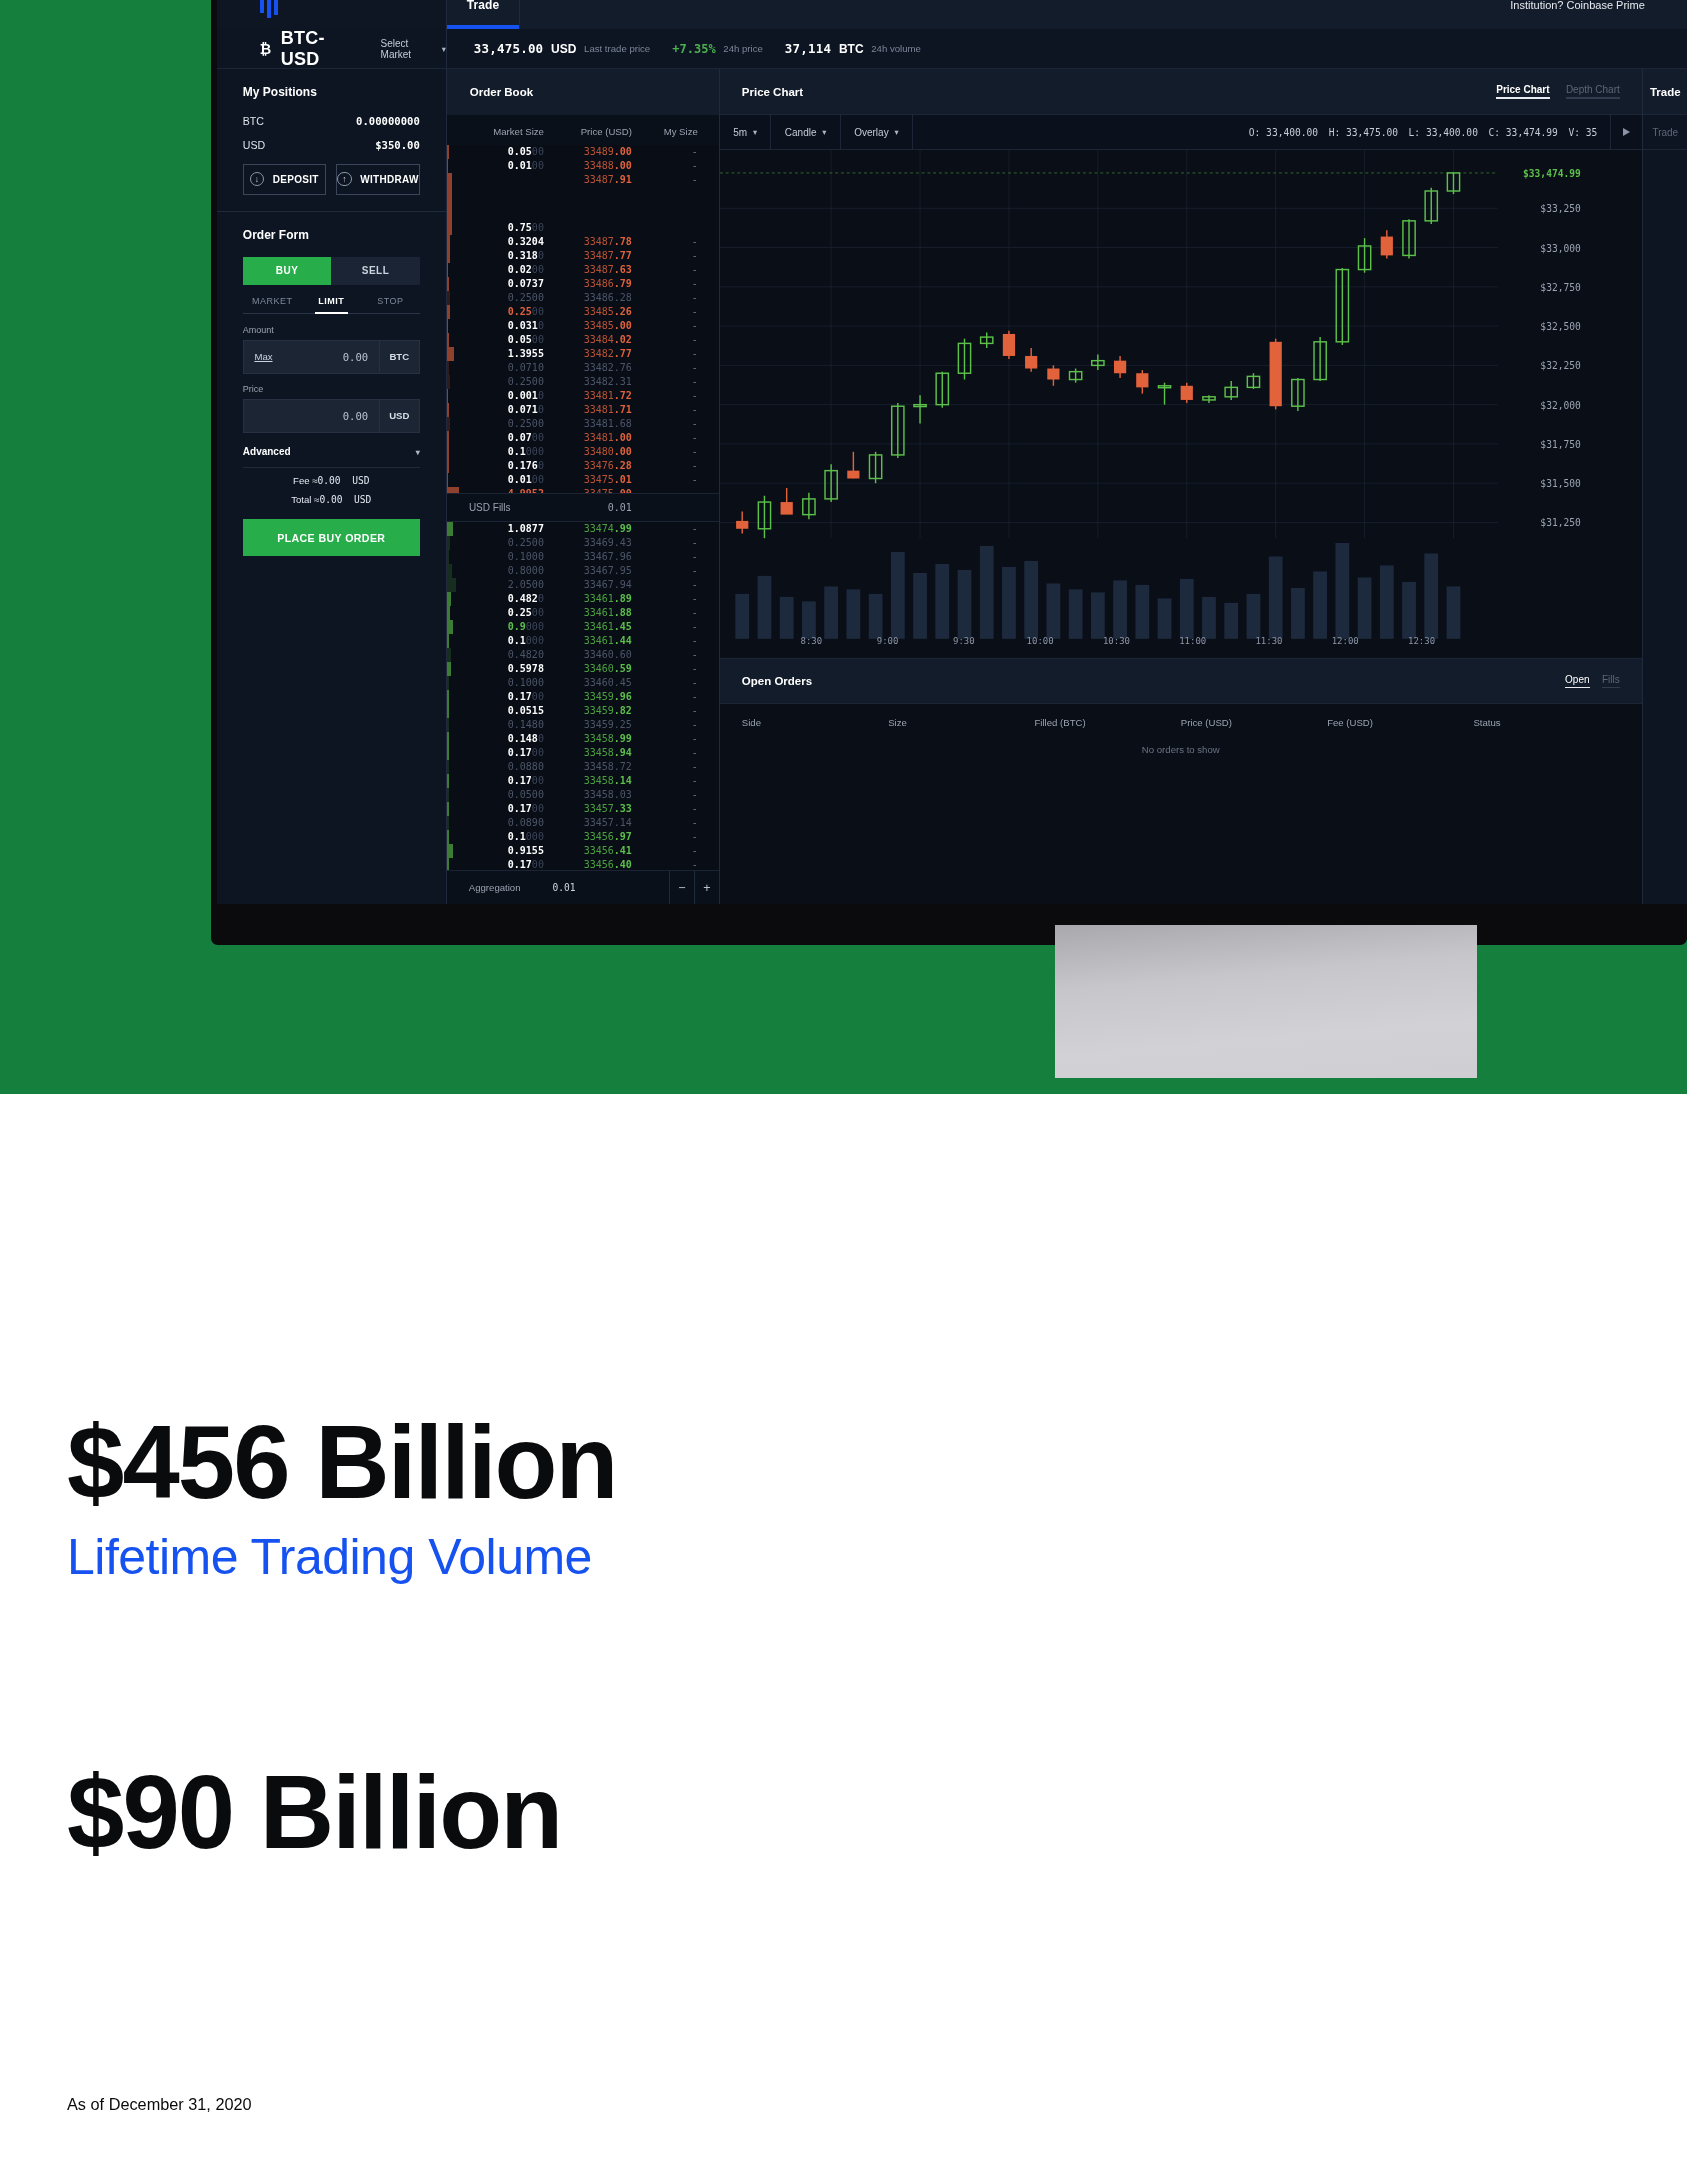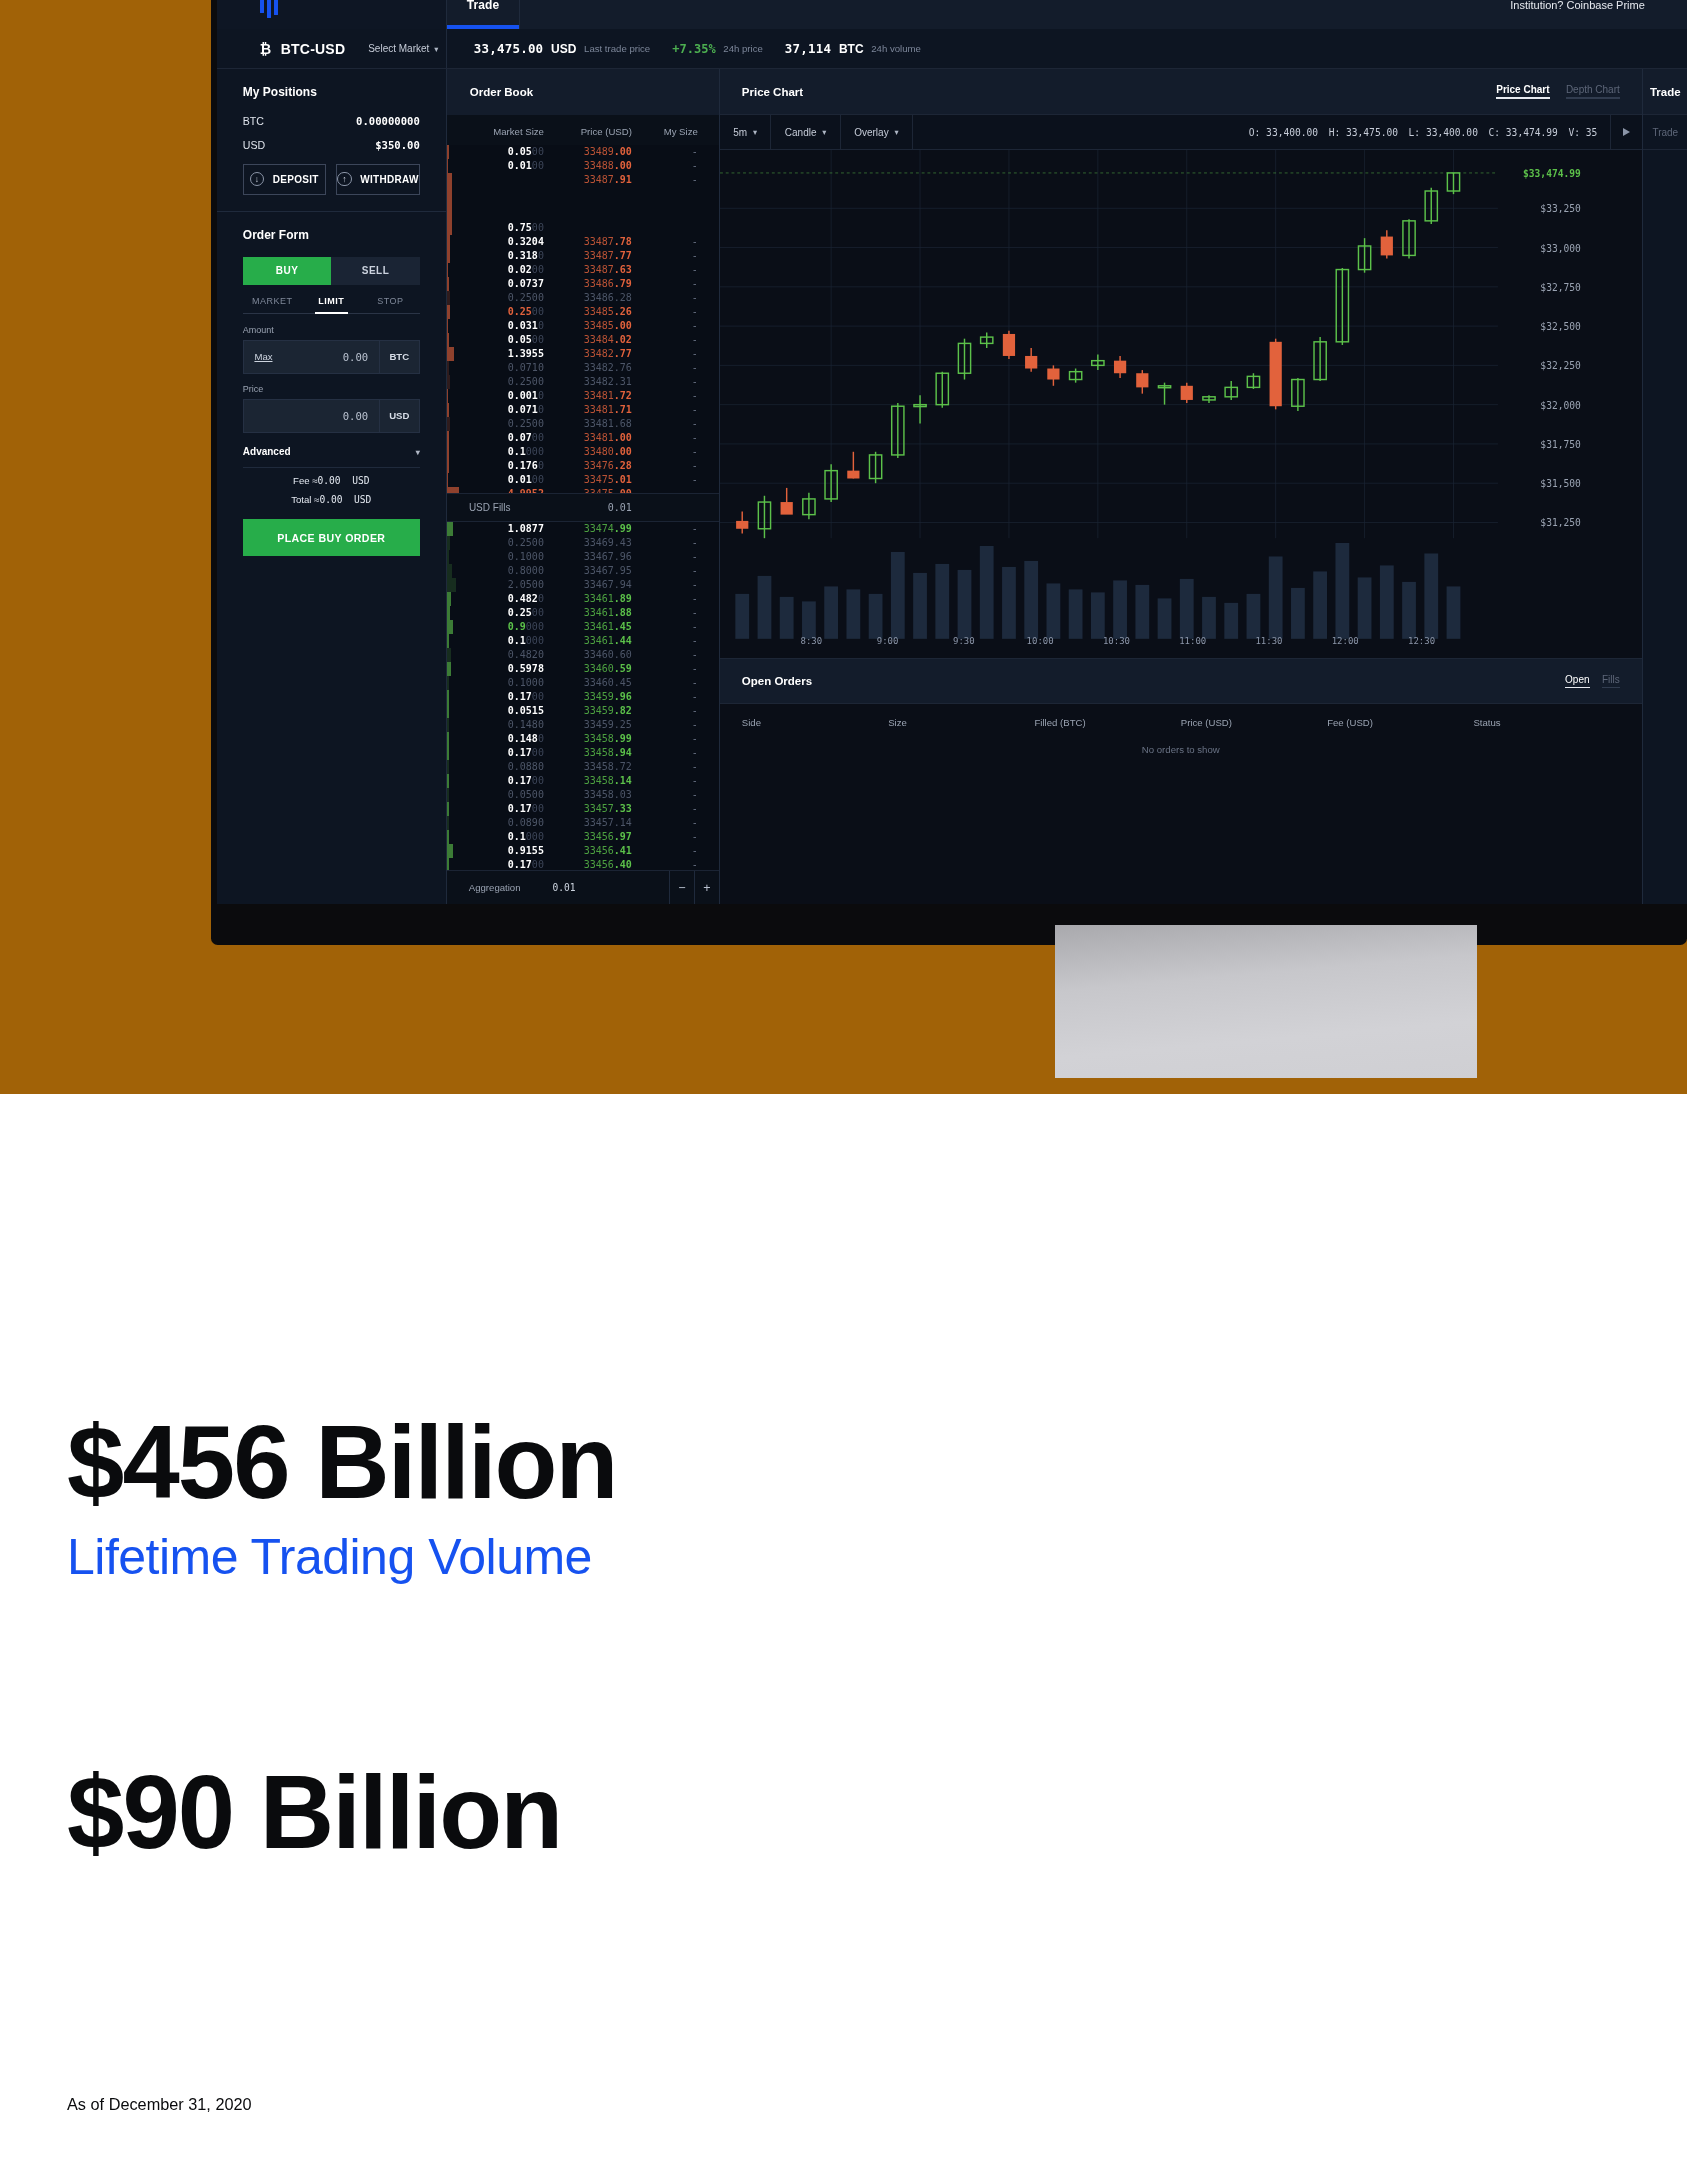--- a/index.html
+++ b/index.html
@@ -8,21 +8,21 @@
   body {
     font-family: "Liberation Sans", sans-serif;
     background: #ffffff;
     overflow: hidden;
   }
 
   
   .hero {
     position: absolute; left: 0; top: 0;
     width: 1687px; height: 1094px;
-    background: #a16207;
+    background: #15803d;
   }
   .monitor {
     position: absolute; left: 211px; top: -19px;
     width: 1476px; height: 964px;
   }
   .monitor-bezel {
     position: absolute; left: 0; top: 0; width: 1476px; height: 964px;
     background: #0b0b0d;
     border-radius: 0 0 6.7px 6.7px;
     overflow: hidden;
@@ -74,21 +74,21 @@
   .subbar {
     position: absolute; left: 0; top: 48px; width: 100%; height: 40px;
     background: #0d1522; border-bottom: 0.5px solid #1d2636;
     display: flex; align-items: stretch;
   }
   .subbar-left {
     width: 230px; border-right: 0.5px solid #1f2a3c;
     display: flex; align-items: center; gap: 9.6px; padding-left: 43px;
   }
   .btc-glyph { font-size: 14px; font-weight: 700; color:#fff; font-family:"DejaVu Sans", sans-serif;}
-  .pair { font-size: 14px; font-weight: 700; letter-spacing: 0.2px; color: #fff; }
+  .pair { font-size: 18px; font-weight: 700; letter-spacing: 0.2px; color: #fff; }
   .select-market { margin-left: 13.4px; font-size: 10px; color:#c6ccd8; display:flex; align-items:center; gap:4.8px;}
   .caret { font-size: 8.2px; color:#aeb6c4; }
   .subbar-stats { display: flex; align-items: center; gap: 7.7px; padding-left: 27px; }
   .stat-num { font-size: 12.5px; font-weight: 700; color: #fff; letter-spacing:0.2px;
               font-family:"DejaVu Sans Mono", monospace; }
   .stat-unit { font-size: 12px; font-weight: 700; color: #fff; }
   .stat-label { font-size: 9.6px; color: #7c8699; margin-right: 14.4px; }
   .stat-green { font-size: 12px; font-weight: 700; color: #4caf50;
                 font-family:"DejaVu Sans Mono", monospace;}
 

